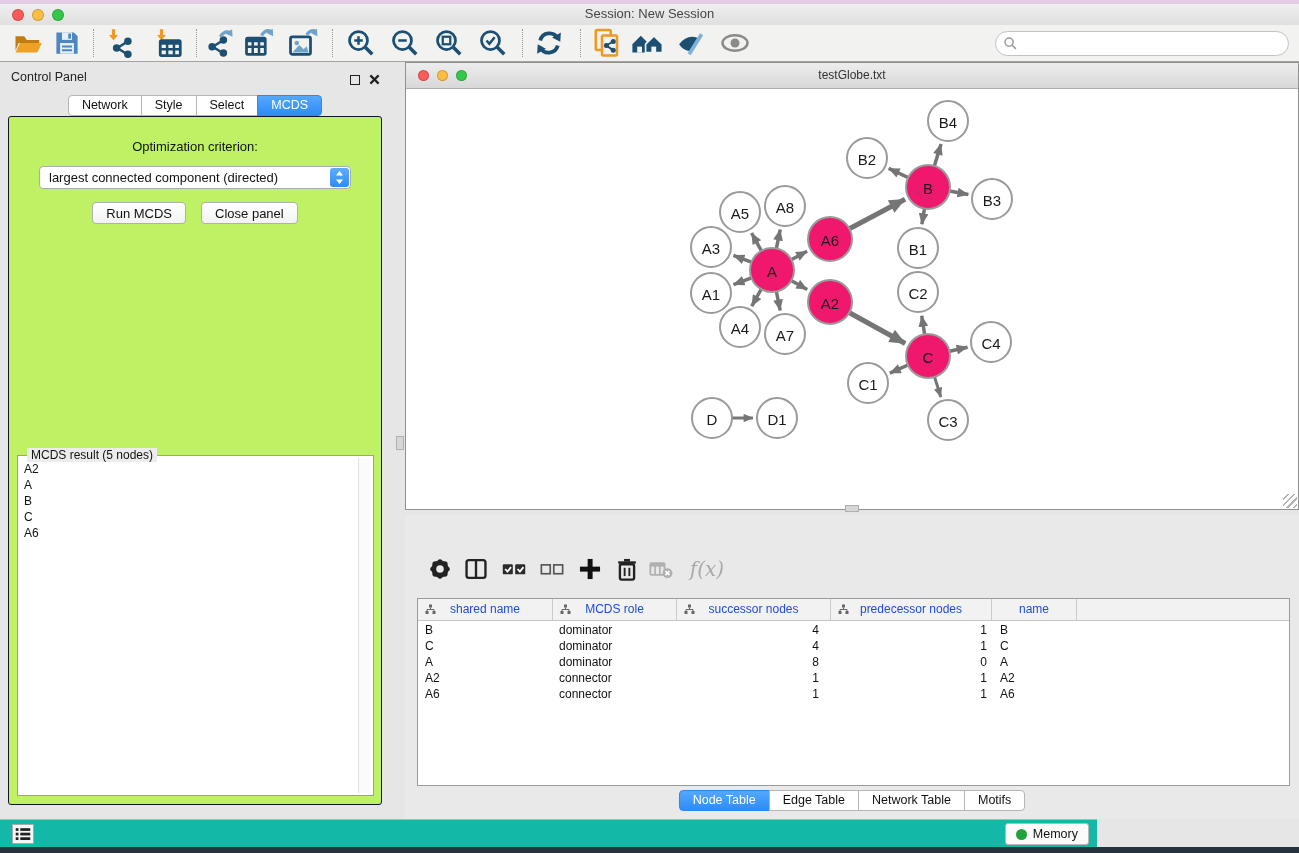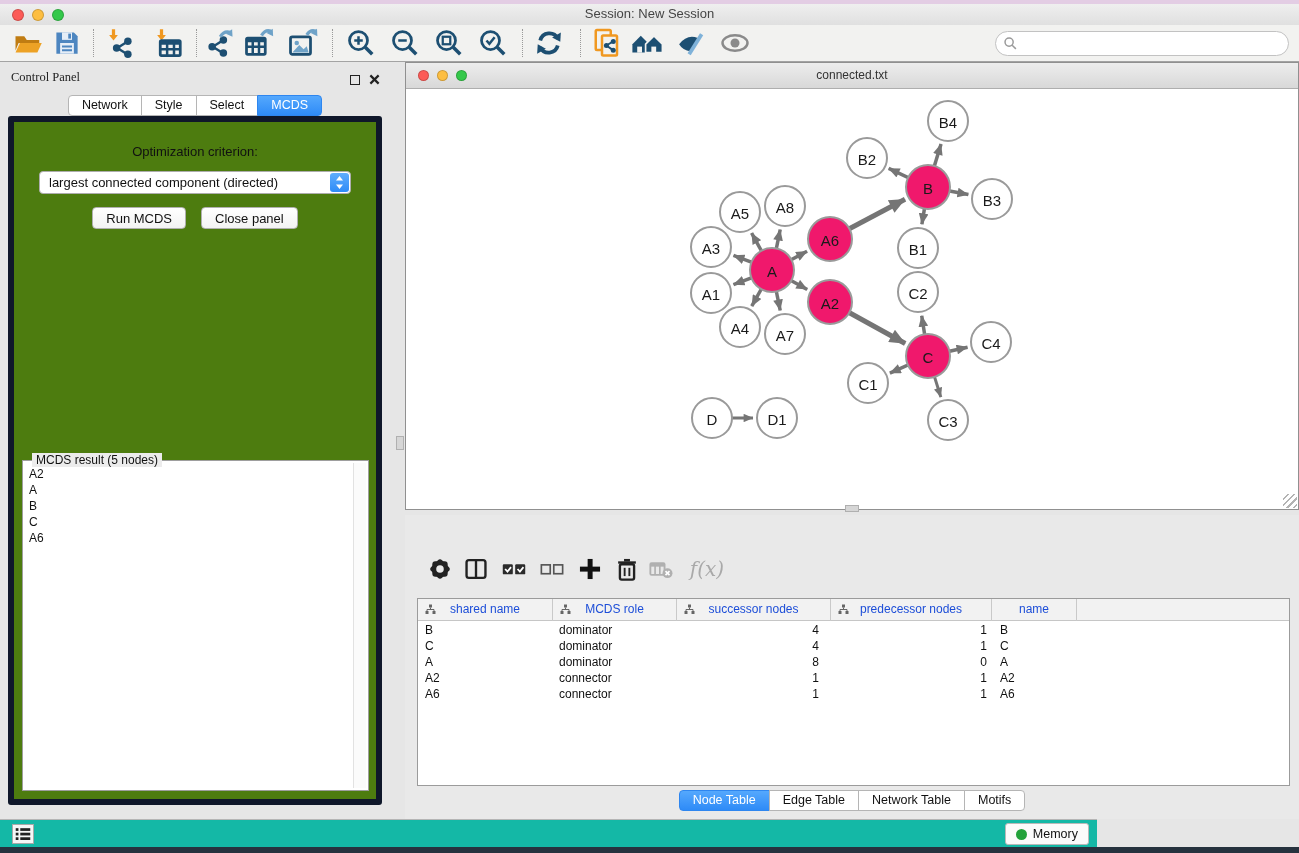--- a/index.html
+++ b/index.html
@@ -20,36 +20,36 @@
   #toolbar { left:0; top:25px; width:1299px; height:37px; background:#f2f2f0; border-bottom:1px solid #a3a3a3; }
   .tbtn { position:absolute; top:3px; width:30px; height:30px; background:none; border:none; cursor:default; }
   .tbtn svg { width:100%; height:100%; }
   .tsep { position:absolute; top:4px; height:28px; border-left:1px dotted #9a9a9a; }
   #searchbox { position:absolute; left:995px; top:6px; width:294px; height:25px; background:#fff;
     border:1px solid #c2c2c2; border-radius:13px; display:flex; align-items:center; padding-left:8px; }
   #searchbox input { border:none; outline:none; flex:1; font-size:12px; background:transparent; margin-left:5px; }
 
   
   #control-panel { left:0; top:62px; width:390px; height:757px; background:#e6e6e6; }
-  .panel-head { position:absolute; left:0; top:6px; width:100%; height:20px;font-family:Liberation Serif, serif; }
+  .panel-head { position:absolute; left:0; top:6px; width:100%; height:20px; }
   .panel-head .ptitle { position:absolute; left:11px; top:2px; font-size:12.5px; color:#222; }
   .panel-icons { position:absolute; right:10px; top:3px; display:flex; gap:9px; align-items:center; }
   .float-box { width:10px; height:10px; border:1.6px solid #222; display:inline-block; }
   .close-x svg { width:11px; height:11px; }
 
   .tabrow { position:absolute; display:flex; }
   #control-tabs { top:33px; left:0; width:100%; justify-content:center; }
   .tab { height:21px; line-height:19px; padding:0 13px; font-size:12.5px; background:#fff;
     border:1px solid #b5b5b5; margin-left:-1px; color:#111; }
   .tab:first-child { border-radius:4px 0 0 4px; margin-left:0; }
   .tab:last-child { border-radius:0 4px 4px 0; }
   .tab.selected { background:linear-gradient(#55a8fd,#2e8bf7); border-color:#2e86ef; color:#fff; }
 
   #cp-content { position:absolute; left:8px; right:8px; top:54px; bottom:14px;
-    background:#4d7c0f; border:6px solid #0f172a; border-radius:3px; }
+    background:#bef264; border:1px solid #0f172a; border-radius:3px; }
   #opt-label { margin-top:22px; text-align:center; font-size:13px; color:#111; }
   #dropdown { position:relative; width:312px; height:23px; margin:12px auto 0;
     background:#fff; border:1px solid #adadad; border-radius:4px; }
   #dropdown .dval { position:absolute; left:9px; top:0; line-height:21px; font-size:13px; color:#111; }
   #dropdown .stepper { position:absolute; right:1px; top:1px; width:19px; height:19px; border-radius:3px;
     background:linear-gradient(#5fadfd,#2e8bf7); }
   .stepper svg { width:100%; height:100%; }
   #cp-buttons { margin-top:13px; display:flex; justify-content:center; gap:15px; }
   .mac-btn { height:22px; padding:0 13px; background:linear-gradient(#ffffff,#f3f3f3);
     border:1px solid #b0b0b0; border-radius:4px; font-size:13px; color:#111;
@@ -324,21 +324,21 @@
   </div>
 </div>
 
 <div id="network-window" class="abs">
   <div id="nw-titlebar">
     <div class="lights">
       <span class="light red"></span>
       <span class="light yellow"></span>
       <span class="light green"></span>
     </div>
-    <div class="title">connected.txt</div>
+    <div class="title">testGlobe.txt</div>
   </div>
   <div id="nw-canvas">
     <svg id="graph-svg" width="890" height="419">
         <defs>
           <marker id="arrow" viewBox="0 0 3 2.6" markerWidth="3.4" markerHeight="2.8" refX="2.9" refY="1.3" orient="auto" markerUnits="strokeWidth">
             <path d="M0,0 L3,1.3 L0,2.6 Z" fill="#757575"></path>
           </marker>
         </defs>
         <line x1="365" y1="181" x2="344.593856229872" y2="144.01386441664306" stroke="#757575" stroke-width="3.5" marker-end="url(#arrow)"></line>
         <line x1="365" y1="181" x2="373.2225618170375" y2="140.51969566996928" stroke="#757575" stroke-width="3.5" marker-end="url(#arrow)"></line>

